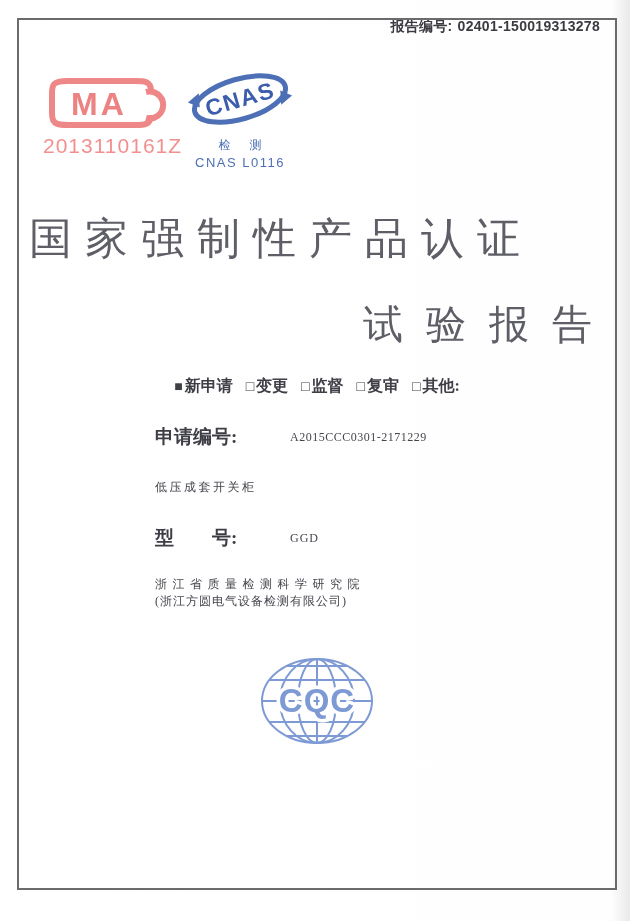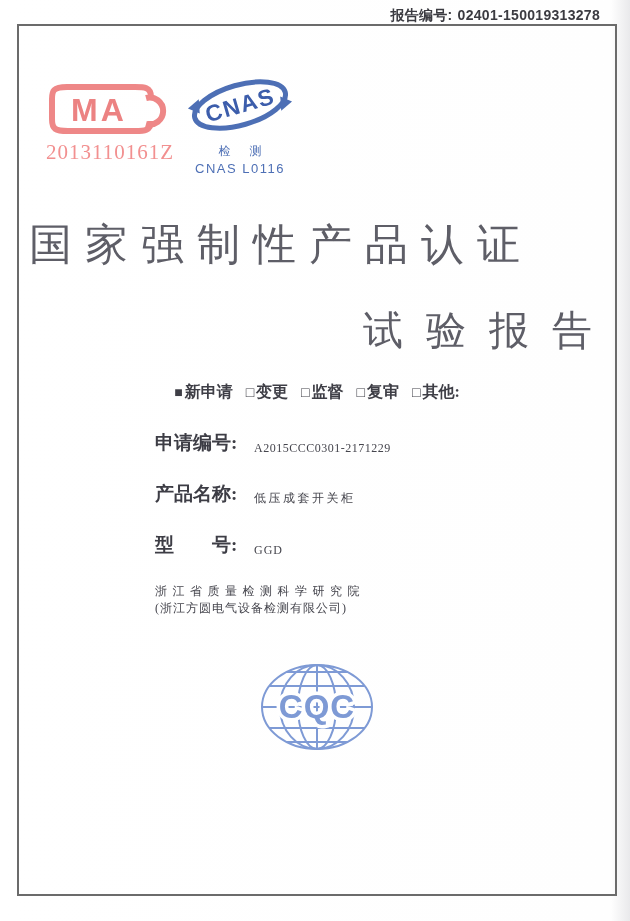--- a/index.html
+++ b/index.html
@@ -7,37 +7,37 @@
   body {
     font-family: "Liberation Serif", serif;
     background: linear-gradient(to right, #ffffff 0%, #fefefe 97%, #e9e9eb 100%);
     position: relative;
     overflow: hidden;
   }
   .page { position: absolute; inset: 0; }
 
   
   .report-no {
-    position: absolute; top: 7px; right: 30px;
+    position: absolute; top: 18px; right: 30px;
     font-family: "Liberation Sans", sans-serif;
     font-size: 14px; font-weight: 600; color: #3b3b41; letter-spacing: .3px;
   }
   .report-no .val { margin-left: 5px; }
 
   
   .border-box {
-    position: absolute; left: 17px; top: 24px; width: 600px; height: 872px;
+    position: absolute; left: 17px; top: 18px; width: 600px; height: 872px;
     border: 2px solid #6b6b6b; background: transparent;
   }
 
   
   .cma-wrap { position: absolute; left: 24px; top: 54px; width: 134px; text-align: center; }
   .cma-reg {
     margin-top: 2px; font-size: 21px; letter-spacing: 1px;
-    color: #f29090; font-family: Liberation Serif, serif;
+    color: #f29090; font-family: Liberation Sans, sans-serif;
   }
 
   
   .cnas-wrap { position: absolute; left: 166px; top: 48px; width: 110px; text-align: center; color: #4d6fb5; }
   .cnas-caption { margin-top: 7px; font-size: 12px; letter-spacing: 8px; padding-left: 8px; }
   .cnas-number { margin-top: 1px; font-size: 13px; letter-spacing: 1.5px; font-family: "Liberation Sans", sans-serif; }
 
   
   .title {
     position: absolute; top: 190px; left: -36px; width: 100%;
@@ -54,21 +54,21 @@
   .check-row {
     position: absolute; top: 356px; left: 0; width: 100%;
     display: flex; justify-content: center; gap: 13px;
     font-size: 16px; font-weight: bold; color: #3e3e46;
   }
   .check-item { display: inline-flex; align-items: center; }
   .check-item .sym { margin-right: 2px; font-size: 14px; }
 
   
   .fields { position: absolute; left: 136px; top: 404px; }
-  .field-row { display: flex; align-items: flex-end; margin-bottom: 25px; min-height: 25px; }
+  .field-row { display: flex; align-items: center; margin-bottom: 25px; min-height: 25px; gap: 36px; }
   .field-label {
     width: 99px; flex: 0 0 99px;
     font-size: 19px; font-weight: 600; color: #3d3d45;
     white-space: pre;
   }
   .field-value { font-size: 12px; color: #45454d; }
   .v-appno   { letter-spacing: .5px; }
   .v-product { letter-spacing: 2.5px; }
   .v-model   { letter-spacing: 1px; }
   .v-agency  { letter-spacing: 5.5px; }
@@ -137,21 +137,20 @@
         <span>其他:</span>
       </span>
     </div>
 
     <div class="fields">
       <div class="field-row">
         <span class="field-label">申请编号:</span>
         <span class="field-value v-appno">A2015CCC0301-2171229</span>
       </div>
       <div class="field-row">
-        <span class="field-label">产品名称:</span>
         <span class="field-value v-product">低压成套开关柜</span>
       </div>
       <div class="field-row">
         <span class="field-label">型　　号:</span>
         <span class="field-value v-model">GGD</span>
       </div>
       <div class="field-row">
         <span class="field-value">
           <div class="v-agency">浙江省质量检测科学研究院</div>
           <div class="v-agency2">(浙江方圆电气设备检测有限公司)</div>

